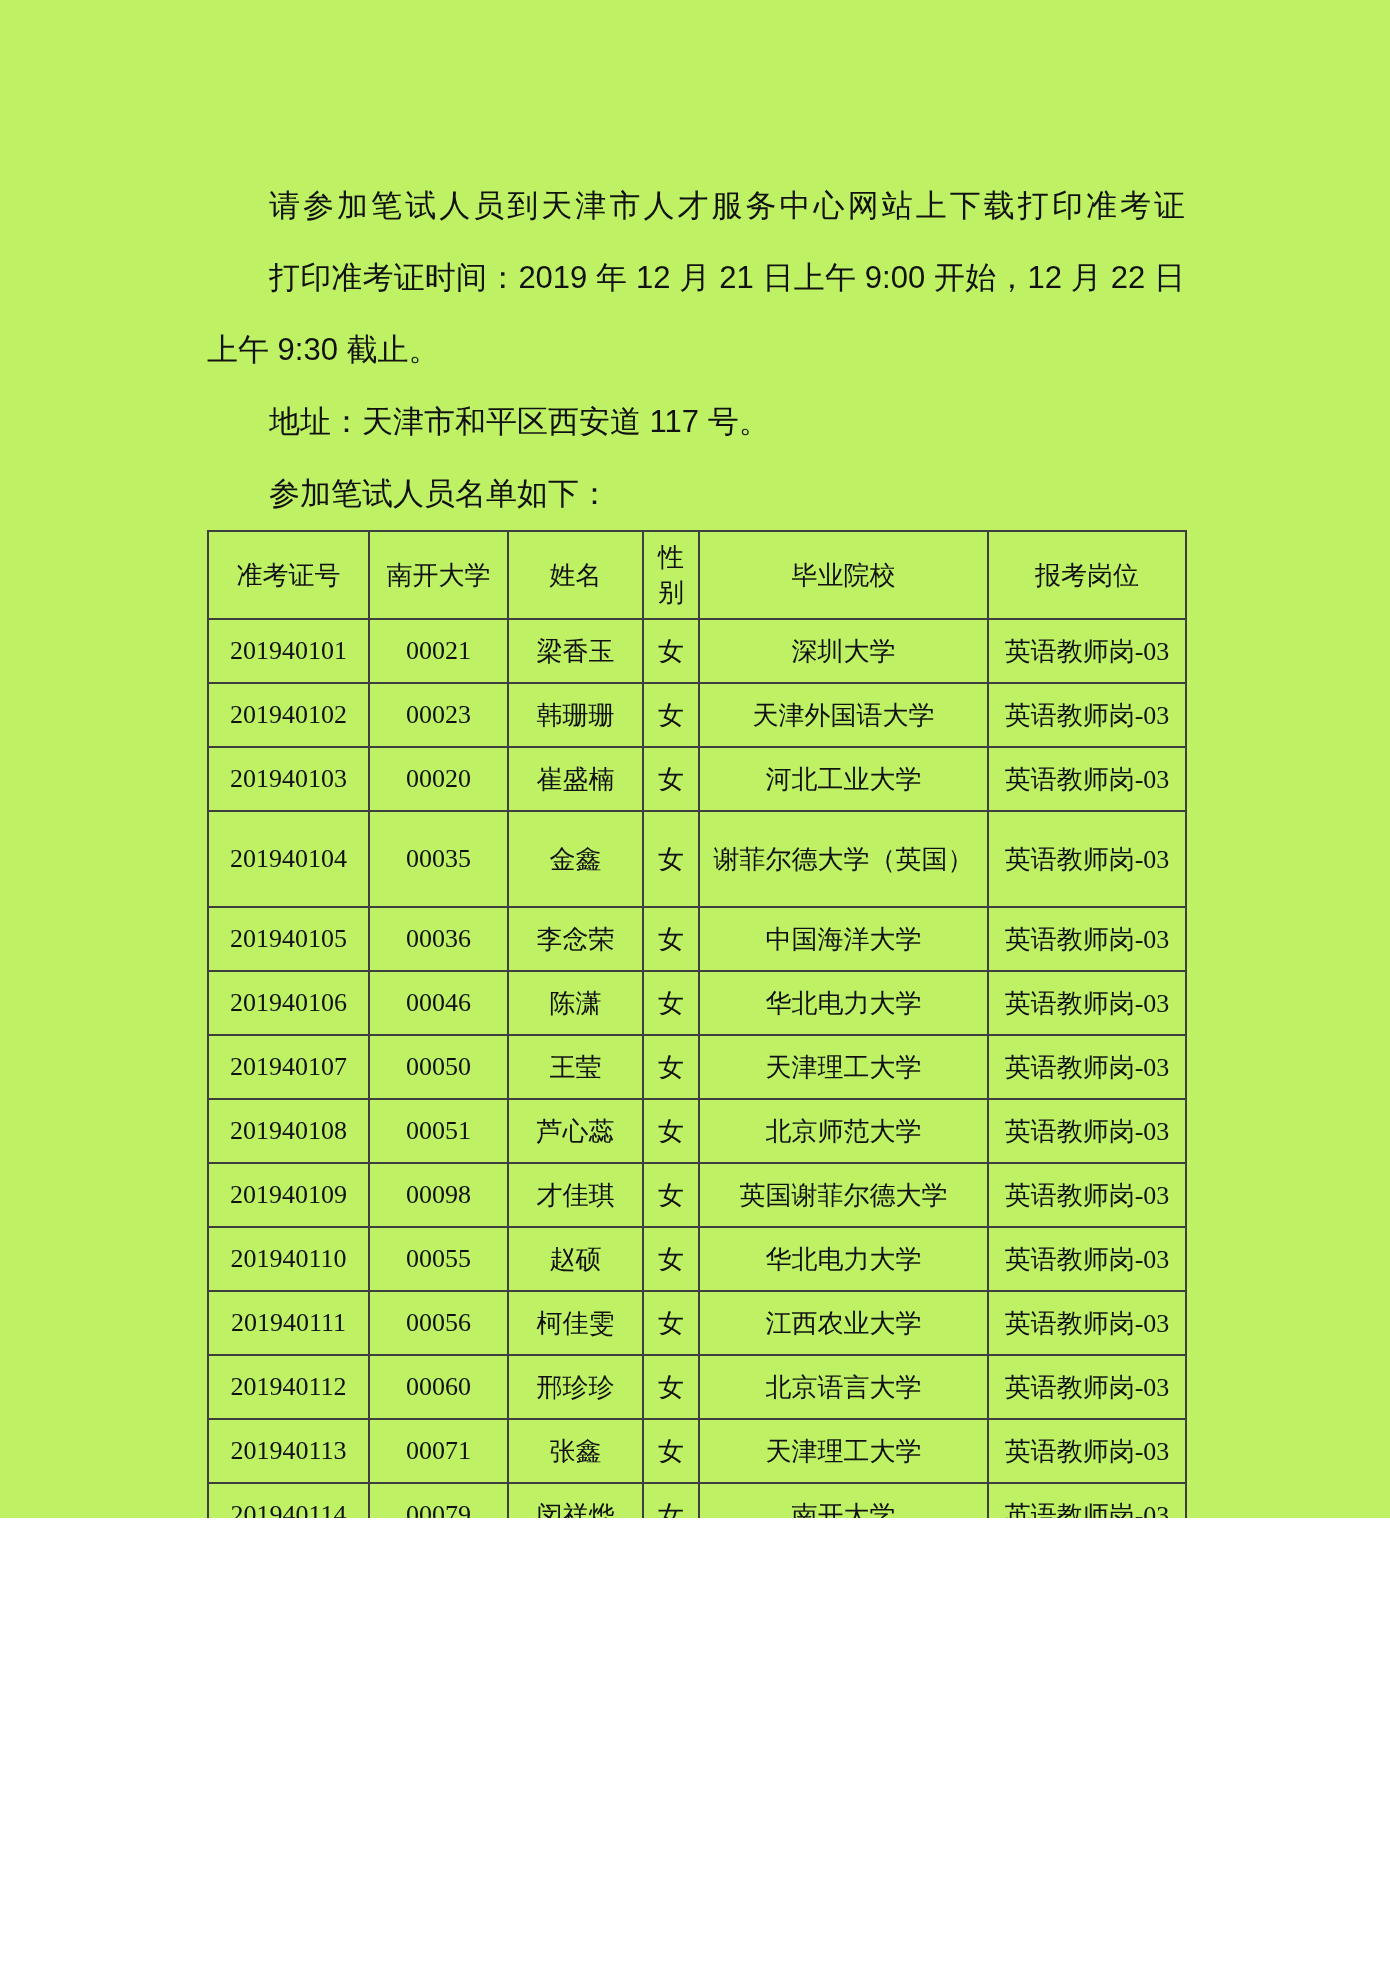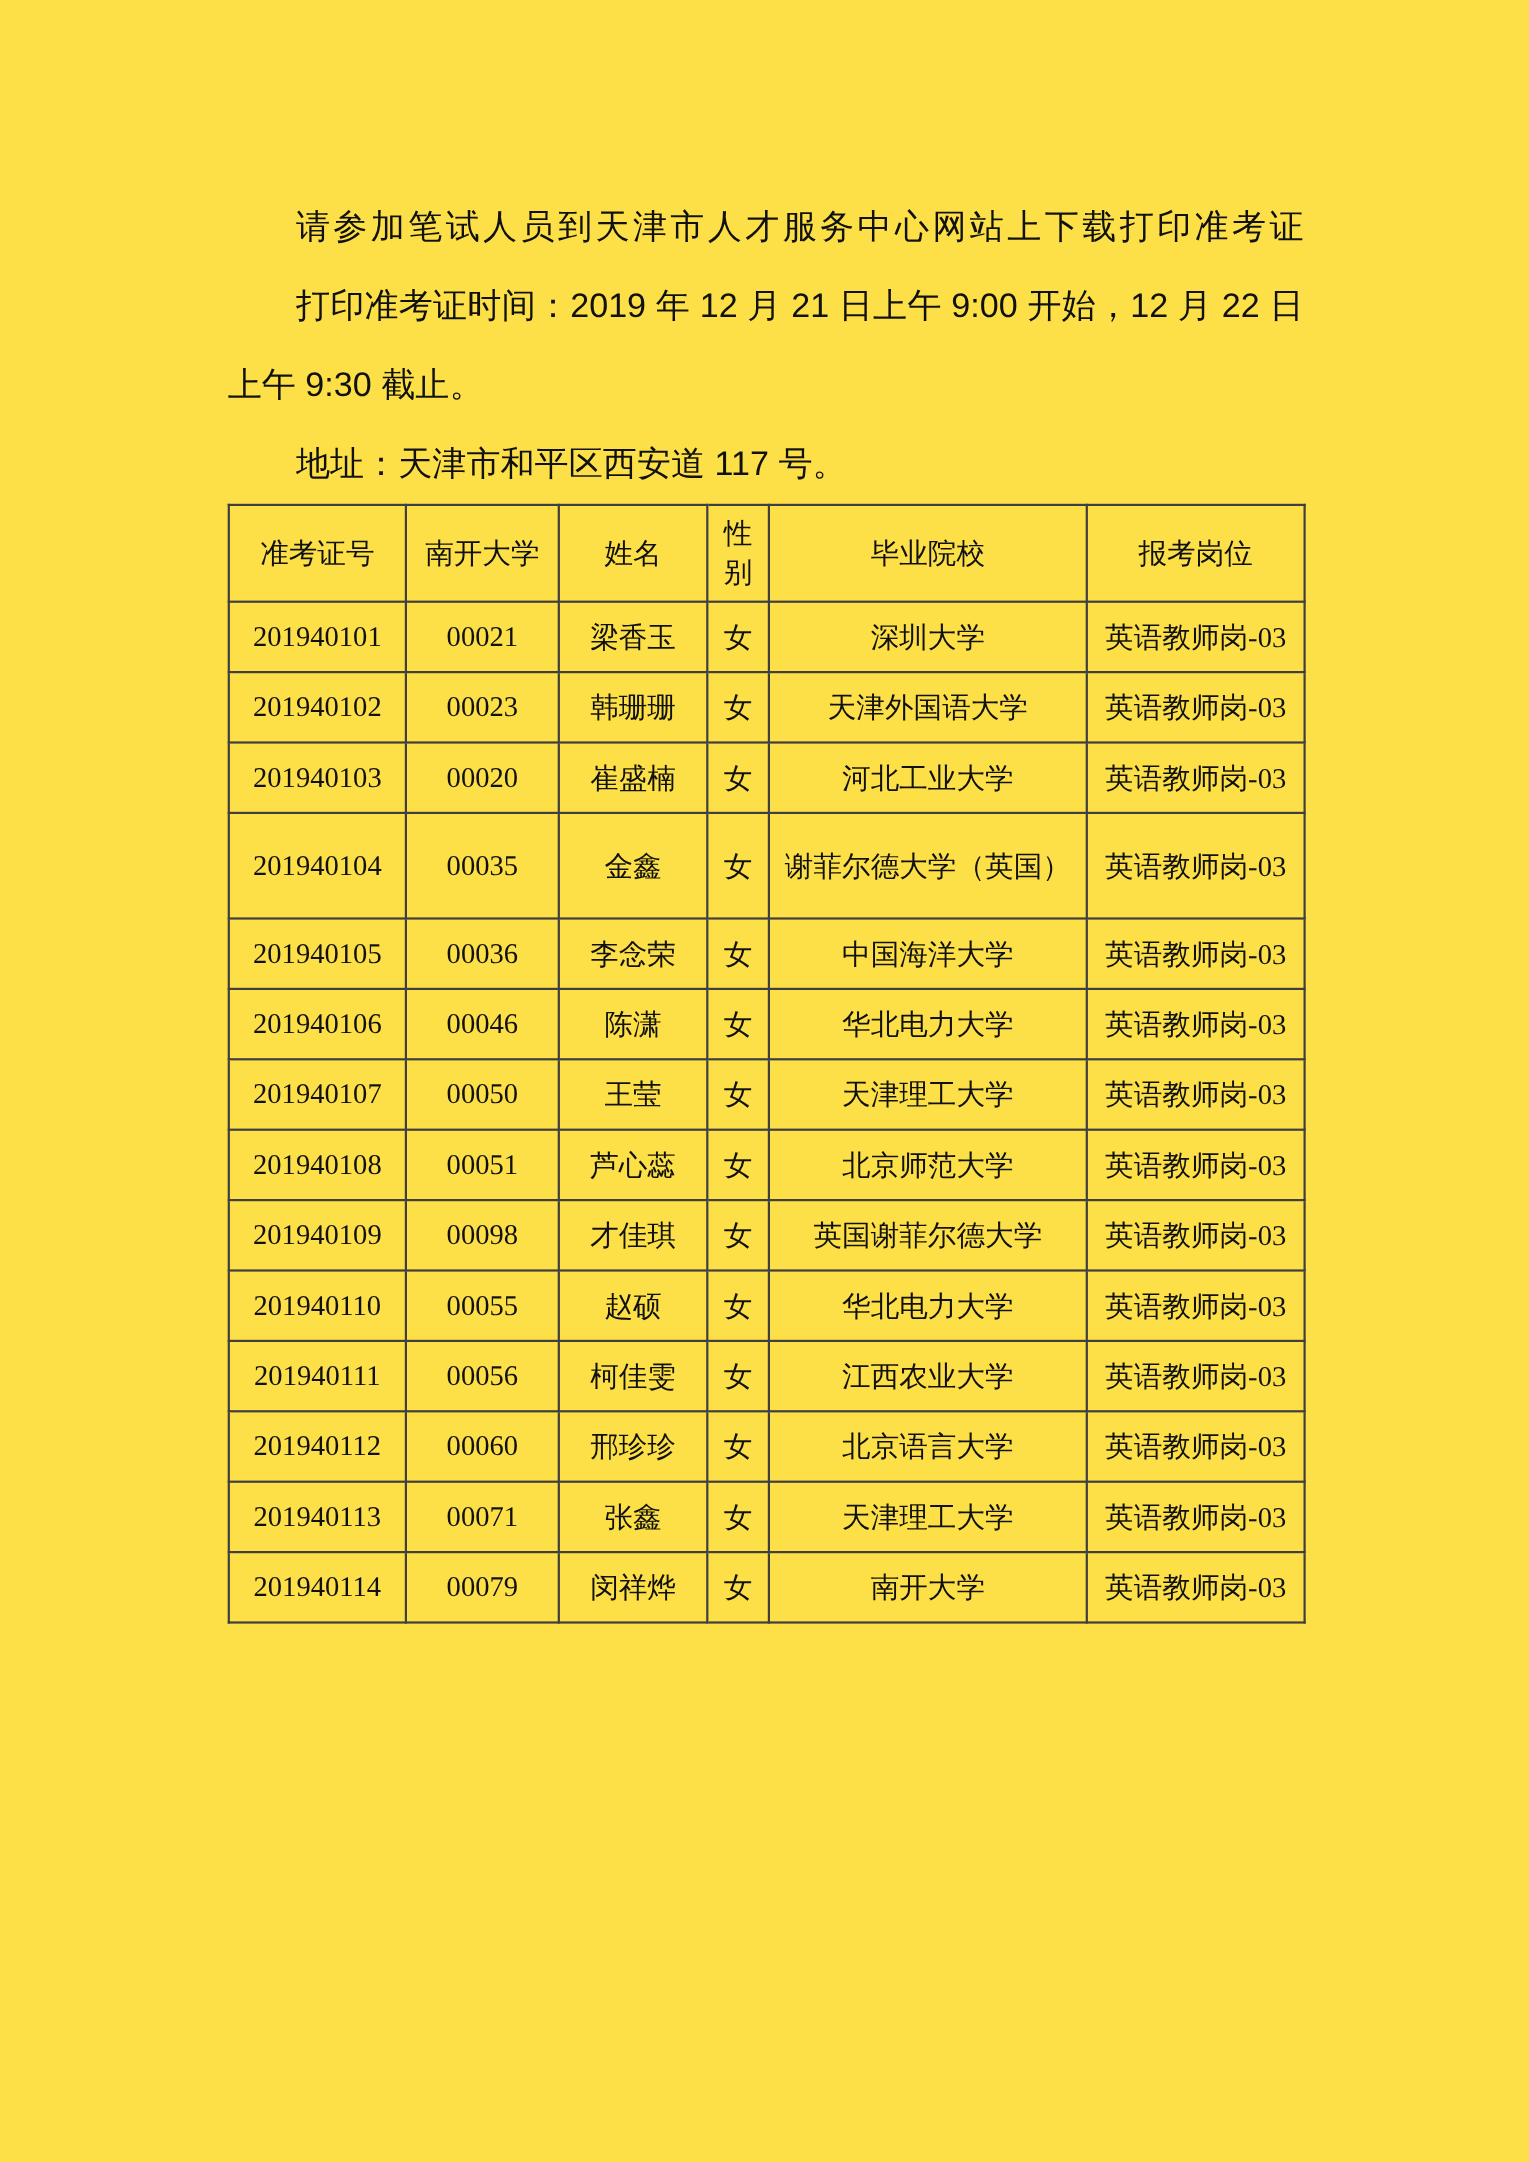--- a/index.html
+++ b/index.html
@@ -1,20 +1,20 @@
 <!DOCTYPE html>
 <html><head>
 <meta charset="utf-8">
 <style>
   html, body { margin: 0; padding: 0; background: #ffffff; }
   .page {
     position: relative;
     width: 1390px;
-    height: 1965px;
-    background: #fde047;
+    height: 1518px;
+    background: #bef264;
     color: #1a1a1a;
     font-family: "Liberation Sans", sans-serif;
     overflow: hidden;
   }
   .doc {
     position: absolute;
     left: 207px;
     top: 170px;
     width: 978px;
   }
@@ -66,20 +66,21 @@
   <div class="doc">
 
     <div class="line indent fill">请参加笔试人员到天津市人才服务中心网站上下载打印准考证</div>
 
     <div class="line indent fill">打印准考证时间：2019 年 12 月 21 日上午 9:00 开始，12 月 22 日</div>
     <div class="line">上午 9:30 截止。</div>
 
 
     <div class="line indent">地址：天津市和平区西安道 117 号。</div>
 
+    <div class="line indent">参加笔试人员名单如下：</div>
 
     <table class="roster">
       <colgroup>
         <col class="c1">
           <col class="c2">
           <col class="c3">
           <col class="c4">
           <col class="c5">
           <col class="c6">
       </colgroup>

